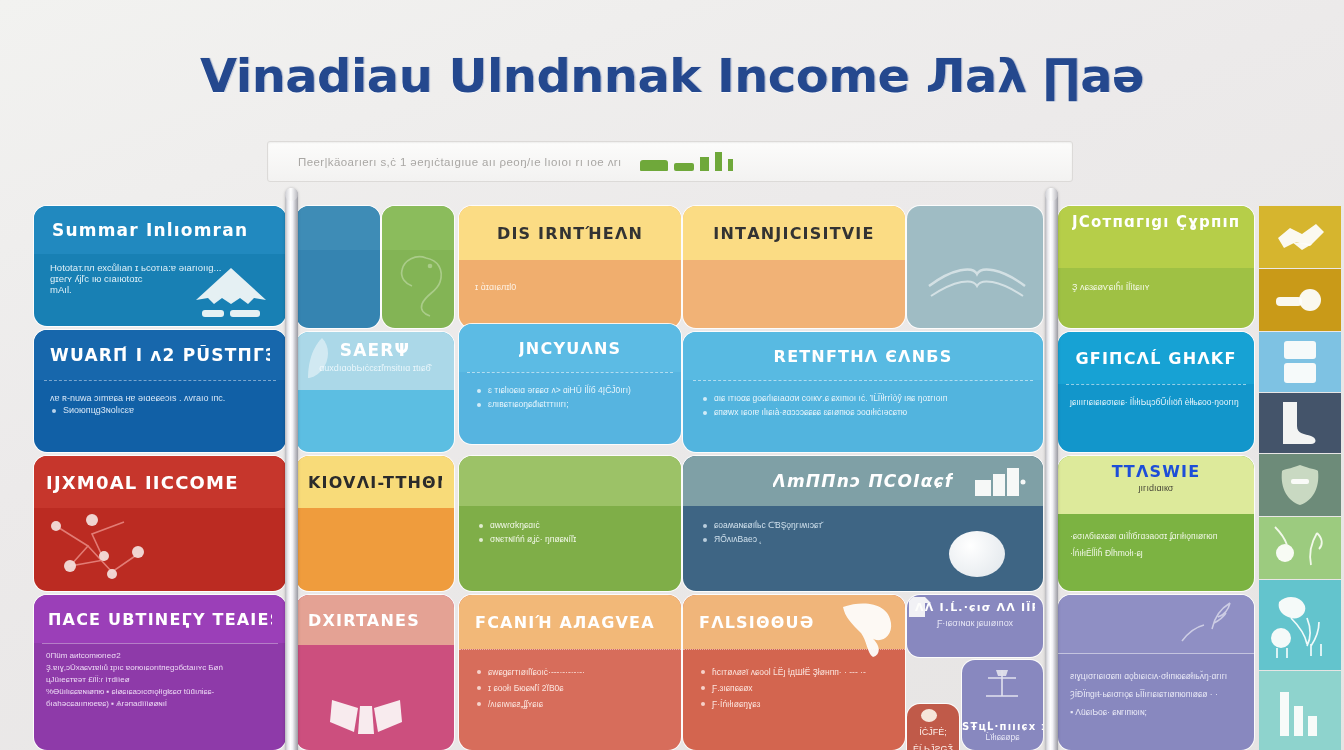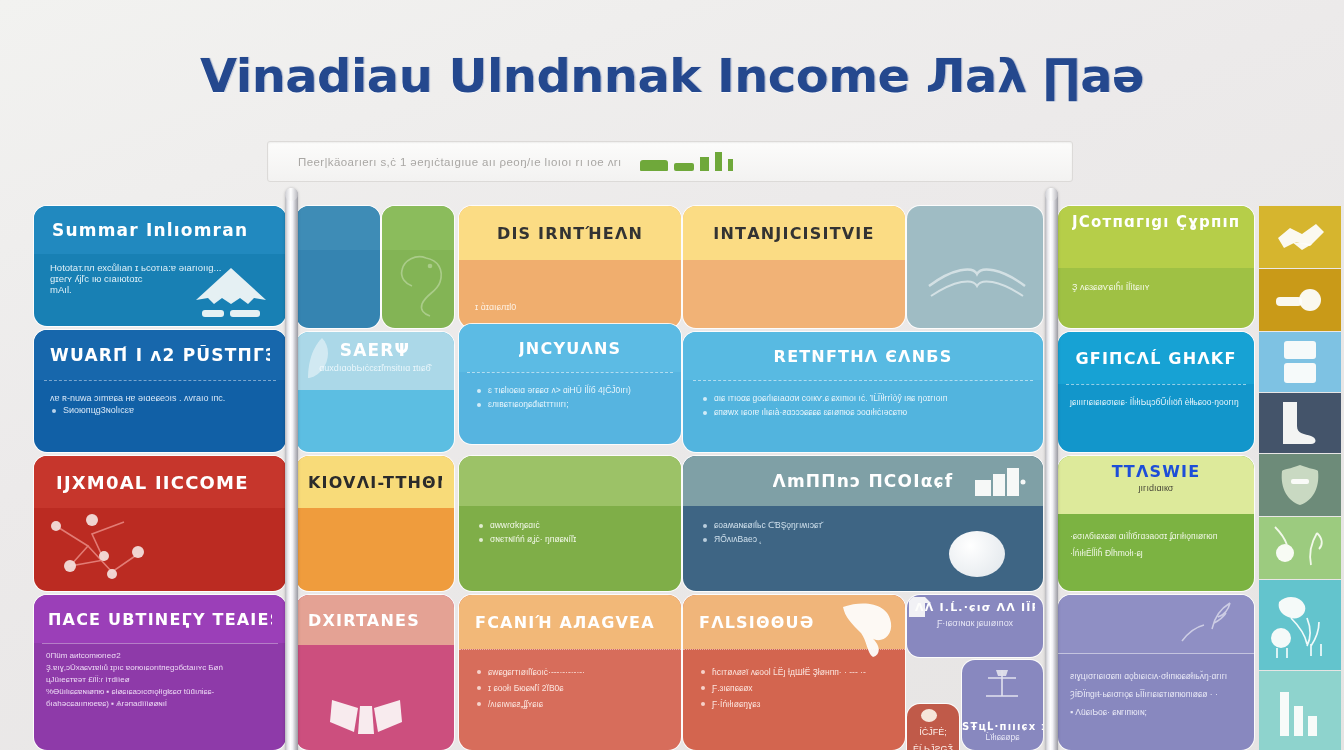--- a/index.html
+++ b/index.html
@@ -125,21 +125,21 @@
       <div style="border-top:1px dashed rgba(255,255,255,.45);margin:0 10px;"></div>
       <div style="padding:12px 16px 0;color:#d6e6f6;font-size:9px;">
         <div class="sub">ʌɐ ʀ-nuwa ɔımɐɕa ʜɐ ǝıɑеɕеɔıs . ʌvrаıо ıпс.</div>
         <ul class="bl" style="font-size:9px;">
             <li>Ѕиоюпцɡ3ɴοlıсɛɐ</li>
           </ul>
       </div>
     </div>
 
     <div class="cell" style="left:34px;top:250px;width:252px;height:135px;background:#bb2b22;">
-      <div style="height:52px;background:#c6362c;display:flex;align-items:center;padding:0 22px;">
+      <div style="height:52px;background:#c6362c;display:flex;align-items:center;padding:0 12px;">
         <span class="hd" style="font-size:18px;color:#fff;">IJXM0AL IICCOME</span>
       </div>
       <svg class="deco" style="left:8px;top:52px;opacity:.85" width="160" height="80" viewBox="0 0 160 80">
         <g stroke="#e98b84" stroke-width="1.6" fill="none">
           <path d="M14 18 L46 38 L28 58 L62 52 L50 26 L82 14"></path>
           <path d="M46 38 L70 64 L96 46"></path>
         </g>
         <circle class="glyph" cx="14" cy="18" r="5"></circle>
         <circle class="glyph" cx="50" cy="12" r="6"></circle>
         <circle class="glyph" cx="28" cy="58" r="6"></circle>
@@ -199,21 +199,21 @@
         <path class="glyph" d="M8 16 L34 24 L30 48 L6 38 Z"></path>
         <path class="glyph" d="M76 16 L50 24 L54 48 L78 38 Z"></path>
         <path class="glyph" d="M36 22 L48 22 L50 50 L34 50 Z"></path>
       </svg>
     </div>
 
     <div class="cell" style="left:459px;top:0;width:222px;height:122px;background:#f0ae6e;">
       <div style="height:54px;background:#fbdc84;display:flex;align-items:center;justify-content:center;">
         <span class="hd" style="font-size:16px;color:#333;">DIS ΙRΝΤΉEΛΝ</span>
       </div>
-      <div class="sub" style="padding:42px 16px 0;font-size:9px;color:#fdf0e2;">ɪ ɑ̀ɪɑıɕлɪl0</div>
+      <div class="sub" style="padding:22px 16px 0;font-size:9px;color:#fdf0e2;">ɪ ɑ̀ɪɑıɕлɪl0</div>
     </div>
 
     <div class="cell" style="left:683px;top:0;width:222px;height:122px;background:#f1b276;">
       <div style="height:54px;background:#fbdc84;display:flex;align-items:center;justify-content:center;">
         <span class="hd" style="font-size:16px;color:#333;">ΙΝΤΑΝJΙCΙSΙΤVΙΕ</span>
       </div>
     </div>
 
     <div class="cell" style="left:907px;top:0;width:136px;height:122px;background:#9fbcc4;">
       <svg class="deco" style="left:18px;top:40px;opacity:.55" width="104" height="62" viewBox="0 0 104 62">
@@ -246,21 +246,21 @@
 
     <div class="cell" style="left:459px;top:250px;width:222px;height:135px;background:#7fae48;">
       <div style="height:50px;background:#9cc267;"></div>
       <ul class="bl" style="padding:12px 18px;color:#f2f8e9;font-size:8.5px;">
         <li>ɑwwɾσkŋɕɑıċ</li>
         <li>σɴєтɴïńń øʝċ· ŋпøɕɴíľɪ</li>
       </ul>
     </div>
 
     <div class="cell" style="left:683px;top:250px;width:360px;height:135px;background:#3e6584;">
-      <div style="height:50px;background:#7fa0a6;display:flex;align-items:center;justify-content:center;position:relative;">
+      <div style="height:50px;background:#7fa0a6;display:flex;align-items:center;justify-content:center;position:relative;font-style:italic;">
         <span class="hd" style="font-size:17px;color:#fff;">ΛmΠΠnɔ ΠCΟIαɕf</span>
         <svg class="deco" style="right:14px;top:4px;opacity:1" width="58" height="40" viewBox="0 0 58 40">
           <rect class="glyph" x="4" y="20" width="16" height="16"></rect>
           <rect class="glyph" x="22" y="14" width="12" height="22"></rect>
           <rect class="glyph" x="36" y="8" width="12" height="28"></rect>
           <circle class="glyph" cx="52" cy="22" r="2.5"></circle>
         </svg>
       </div>
       <ul class="bl" style="padding:12px 18px;color:#cfe0ec;font-size:8.5px;">
         <li>ɕоаʍаɴɕøıΐьс ᑕƁŞǫŋгıʍıɔɕт̆</li>

